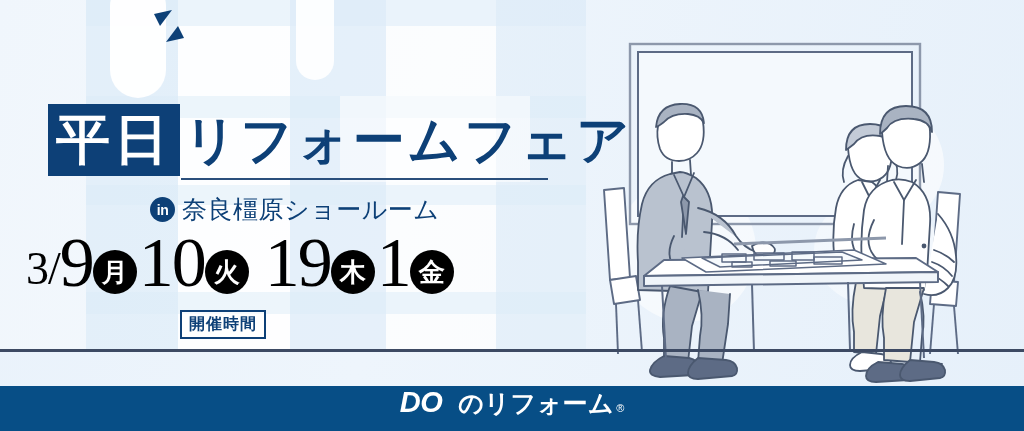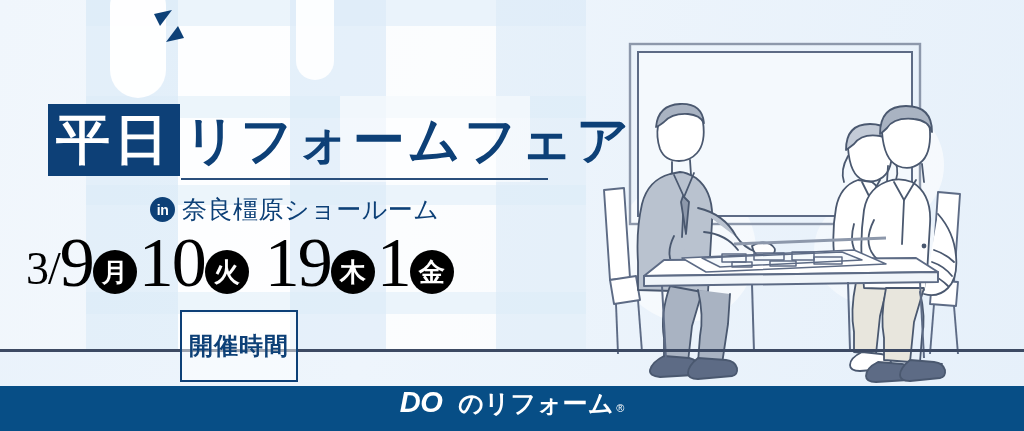--- a/index.html
+++ b/index.html
@@ -93,22 +93,22 @@
     margin:0 2px 4px 0;
   }
   .d-gap{width:14px;}
 
   .timerow{
     position:absolute;left:180px;top:310px;
     display:flex;align-items:center;gap:12px;white-space:nowrap;
   }
   .time-label{
     border:2px solid #0d4077;color:#0d4077;background:rgba(255,255,255,.5);
-    font-family:"Liberation Sans", sans-serif;font-weight:700;font-size:24px;
-    padding:18px 7px;letter-spacing:1px;
+    font-family:"Liberation Sans", sans-serif;font-weight:700;font-size:16px;
+    padding:2px 7px;letter-spacing:1px;
   }
   .time-value{
     font-family:"Liberation Sans", sans-serif;font-weight:700;font-size:23px;
     color:#1d2733;letter-spacing:.5px;
   }
 
   
   .footer{
     position:absolute;left:0;top:386px;width:1024px;height:45px;
     background:#074e86;display:flex;align-items:flex-start;justify-content:center;

